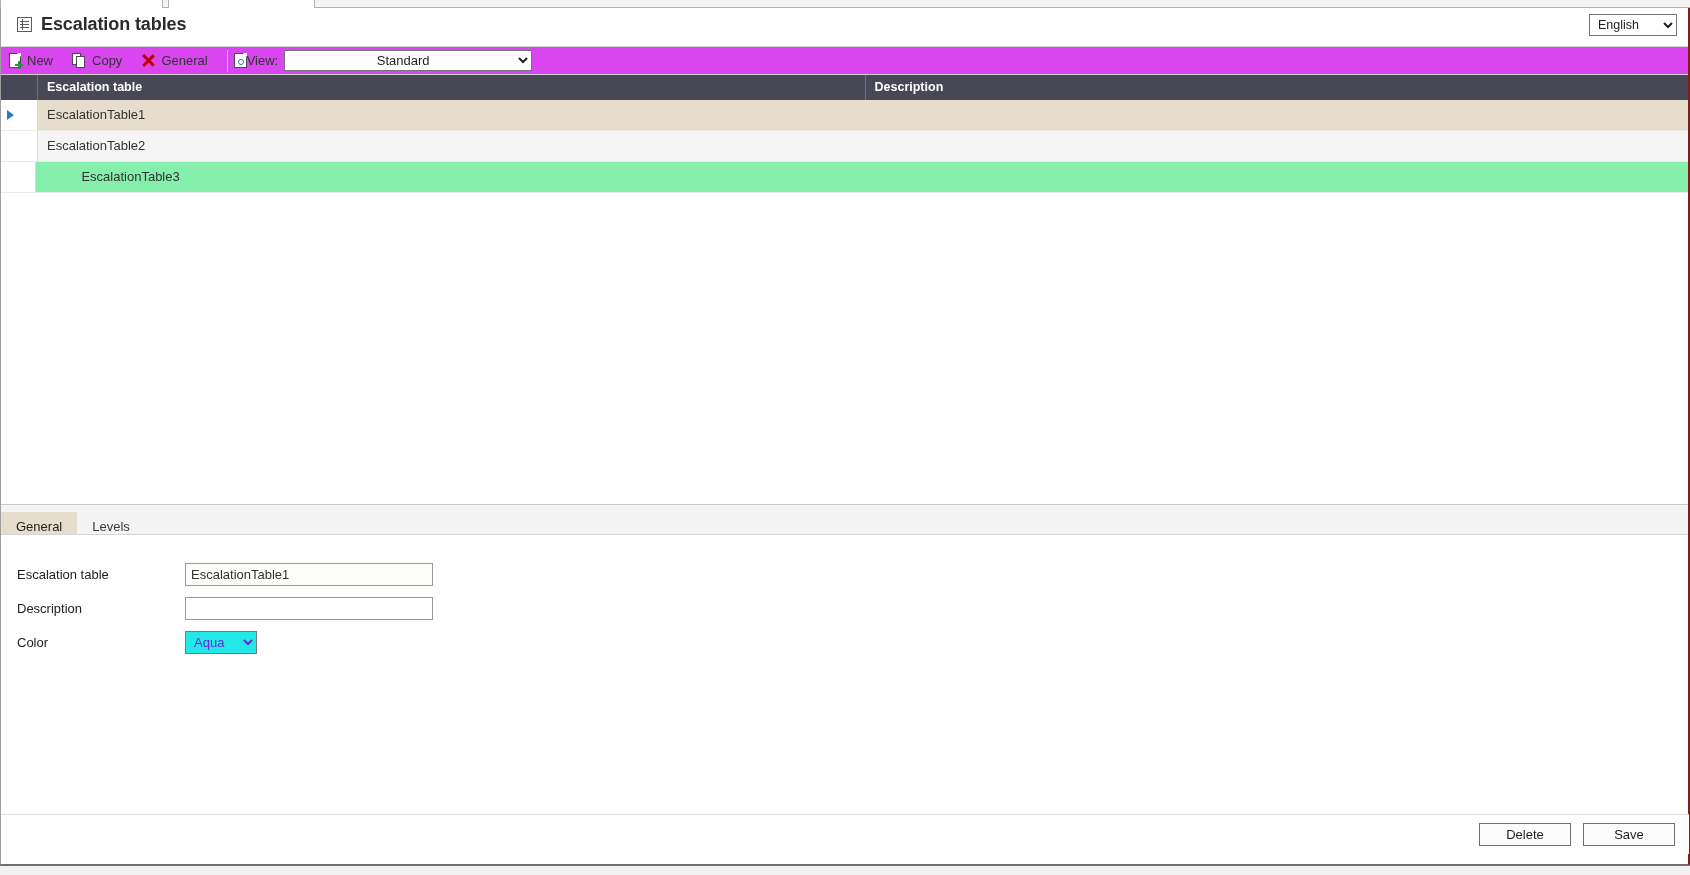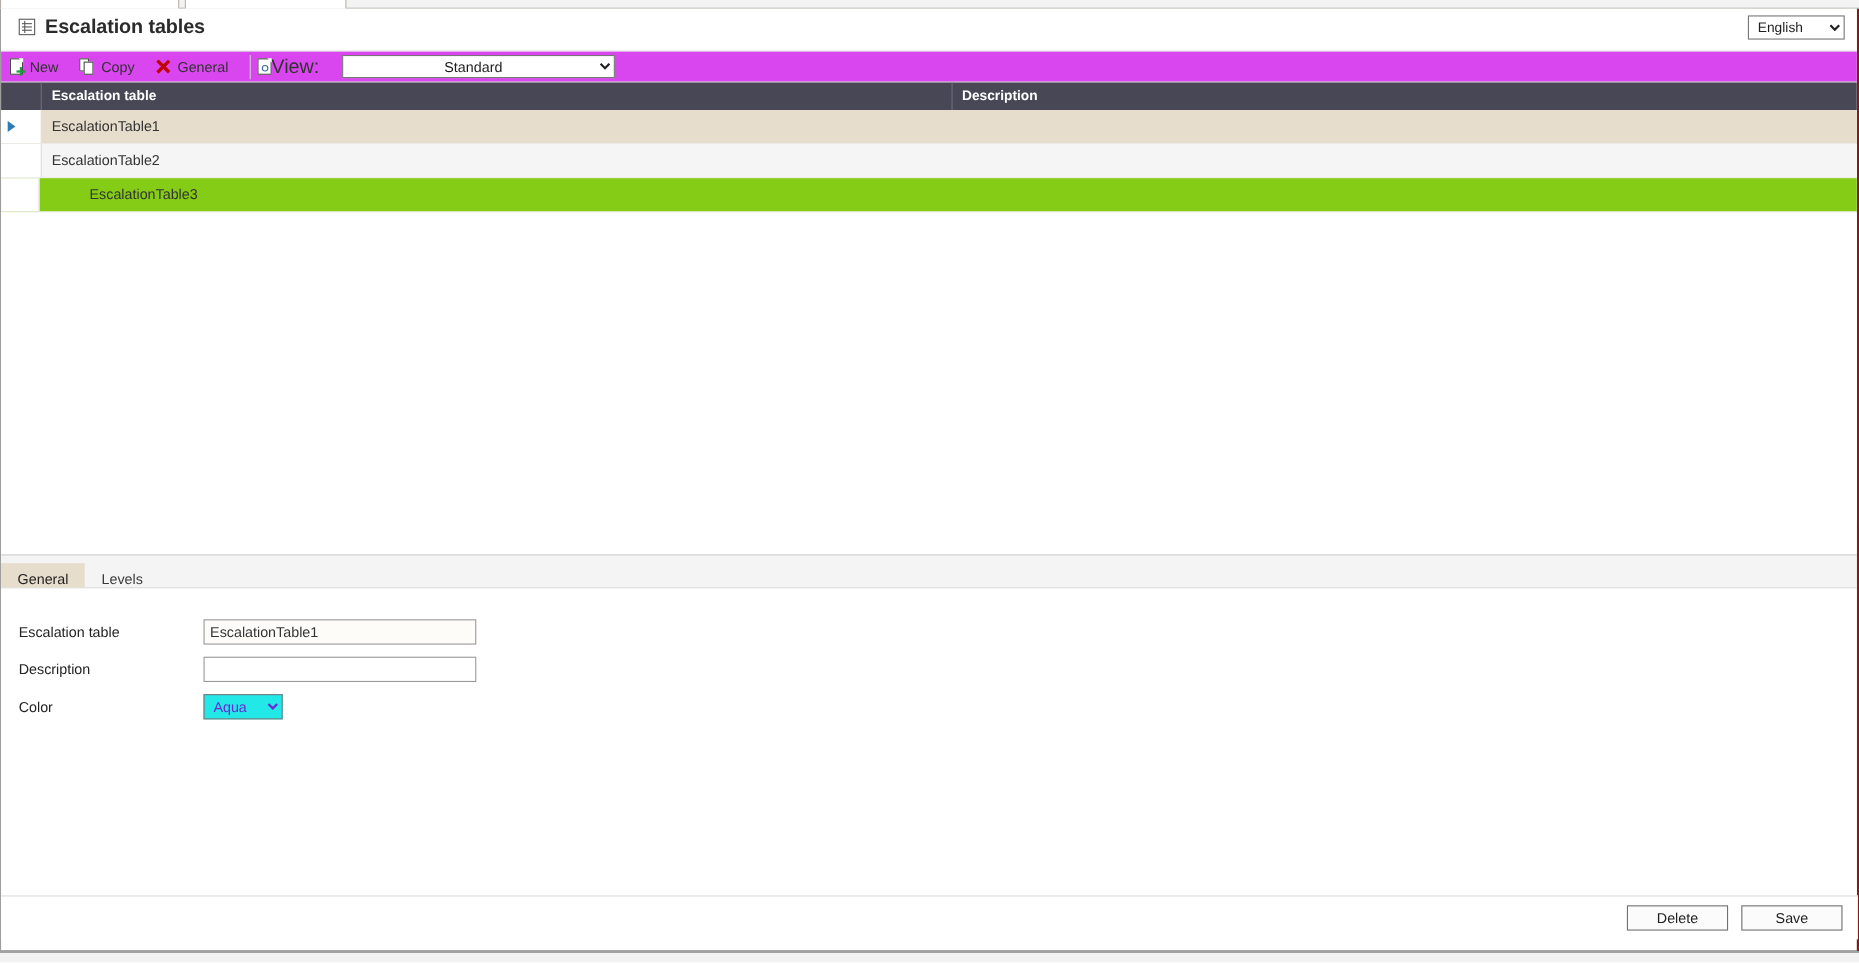--- a/index.html
+++ b/index.html
@@ -222,23 +222,23 @@
   .icon-view::after {
     content: "";
     position: absolute;
     left: 3px; top: 5px;
     width: 6px; height: 6px;
     border: 1.3px solid #3b6ea5;
     border-radius: 50%;
     box-sizing: border-box;
   }
   #view-label {
-    font-size: 18px;
+    font-size: 13px;
     color: #333333;
-    margin-right: 21px;
+    margin-right: 6px;
   }
   #view-select {
     width: 248px;
     height: 21px;
     font-family: "Liberation Sans", sans-serif;
     font-size: 13px;
     color: #1f1f1f;
     background: #ffffff;
     border: 1px solid #767676;
     border-radius: 0;
@@ -303,21 +303,21 @@
     line-height: 30px;
     box-sizing: border-box;
     overflow: hidden;
     white-space: nowrap;
   }
   .grid-row .cell.c-name { width: 828px; }
   .grid-row .cell.c-desc { width: 823px; }
 
   .grid-row.selected { background: #e6ddcc; }
   .grid-row.alt      { background: #f5f5f5; }
-  .grid-row.plain    { background: #84cc16; gap: 36px; }
+  .grid-row.plain    { background: #86efac; gap: 36px; }
 
   .row-arrow {
     position: absolute;
     left: 6px; top: 10px;
     width: 0; height: 0;
     border-left: 7px solid #2b7bb9;
     border-top: 5.5px solid transparent;
     border-bottom: 5.5px solid transparent;
   }
 

